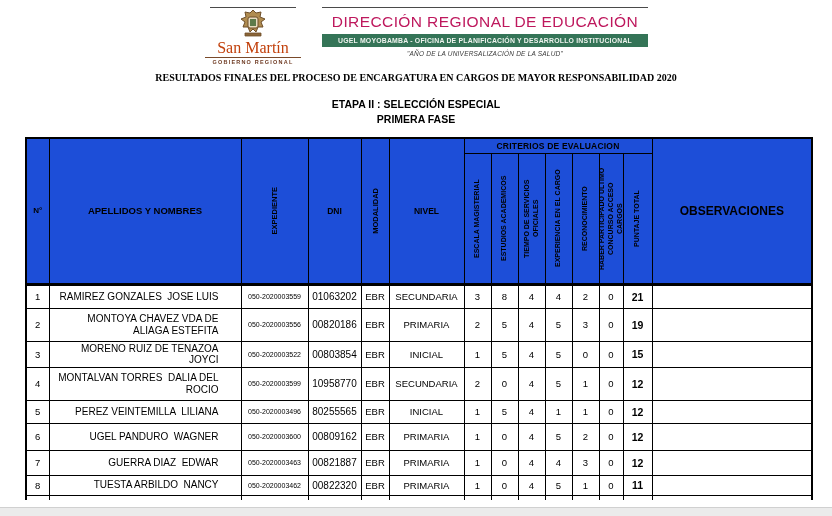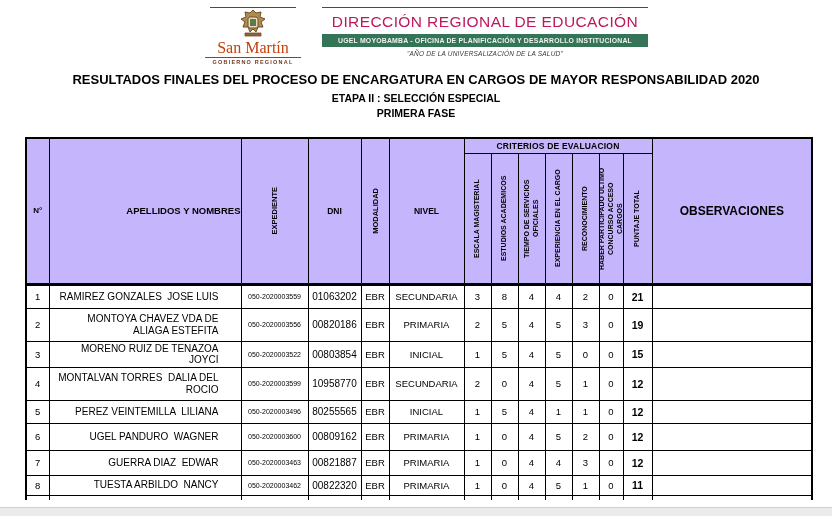--- a/index.html
+++ b/index.html
@@ -16,35 +16,35 @@
 
   .org-block { position:absolute; left:322px; top:7px; width:326px; text-align:center; }
   .org-topline { border-top:1px solid #4a4a4a; width:100%; }
   .org-title { font-size:15.5px; color:#be185d; letter-spacing:0.4px; margin-top:5px; white-space:nowrap; }
   .org-bar { margin-top:3px; background:#347457; color:#eef3ee; font-size:6.9px; font-weight:bold;
              letter-spacing:0.2px; height:13px; line-height:13px; white-space:nowrap; }
   .org-motto { font-size:6.5px; font-style:italic; color:#3a3a3a; margin-top:3px; letter-spacing:0.2px; }
 
   
   .titles { position:absolute; top:72px; left:0; width:832px; text-align:center; font-weight:bold; }
-  .t1 { font-size:13px; }
-  .t2 { font-size:10.5px; margin-top:5px; }
+  .t1 { font-size:10px;font-family:Liberation Serif, serif; }
+  .t2 { font-size:10.5px; margin-top:15px; }
   .t3 { font-size:10.5px; margin-top:3px; }
   .t4 { font-size:8.5px; margin-top:3px; }
 
   
   table.results { position:absolute; left:25px; top:137px; width:786px; border-collapse:collapse;
                   table-layout:fixed; border:2px solid #000; border-bottom:none; }
   table.results th, table.results td { border:1px solid #000; overflow:hidden; }
-  thead th { background:#c4b5fd; font-weight:bold; vertical-align:middle; text-align:center; }
+  thead th { background:#1d4ed8; font-weight:bold; vertical-align:middle; text-align:center; }
   tr.h1 { height:15px; }
   tr.h2 { height:131px; }
   th.crit { border:2px solid #000; font-size:8.5px; letter-spacing:0.2px; height:15px; }
   th.h-num { font-size:8px; }
-  th.h-name { font-size:9.5px;text-align:right; }
+  th.h-name { font-size:9.5px; }
   th.h-dni { font-size:8.5px; }
   th.h-niv { font-size:8.5px; }
   th.h-obs { font-size:12px;margin-top:36px; }
   .vwrap { display:flex; align-items:center; justify-content:center; height:100%; }
   .vtext { writing-mode:vertical-rl; transform:rotate(180deg); font-size:7px; font-weight:bold;
            line-height:1.25; height:105px; text-align:center; }
   .vtext2 { writing-mode:vertical-rl; transform:rotate(180deg); font-size:7.5px; font-weight:bold;
             text-align:center; }
   th.col-crit-first, td.col-crit-first { border-left:2px solid #000; }
   th.c-total-h, td.c-total { border-left:2px solid #000; border-right:2px solid #000; }

